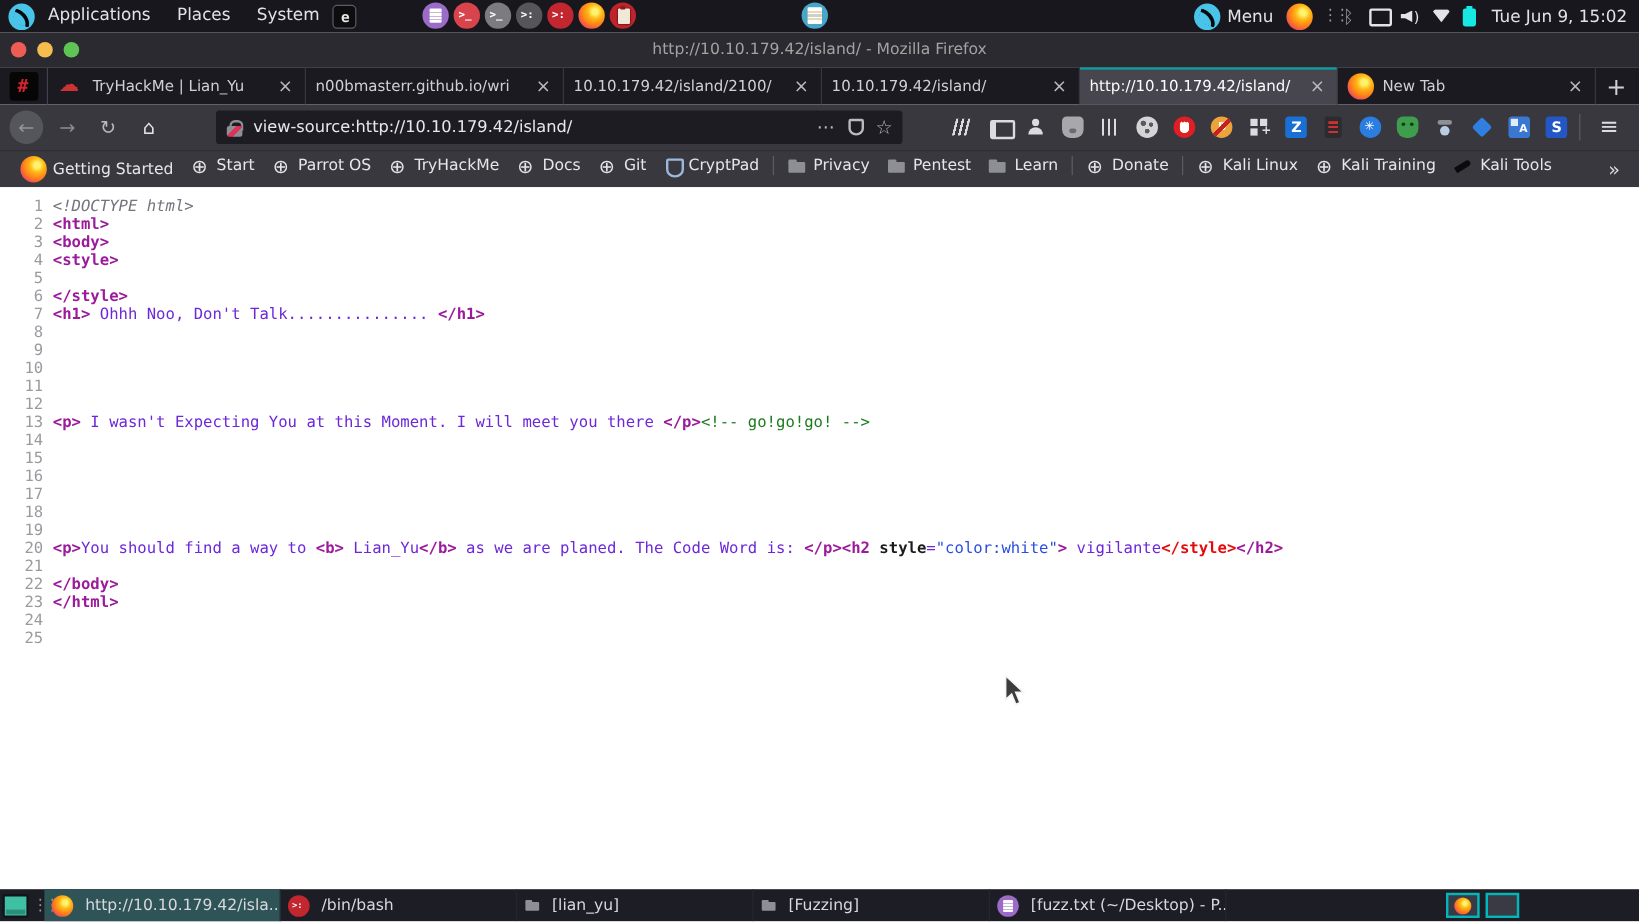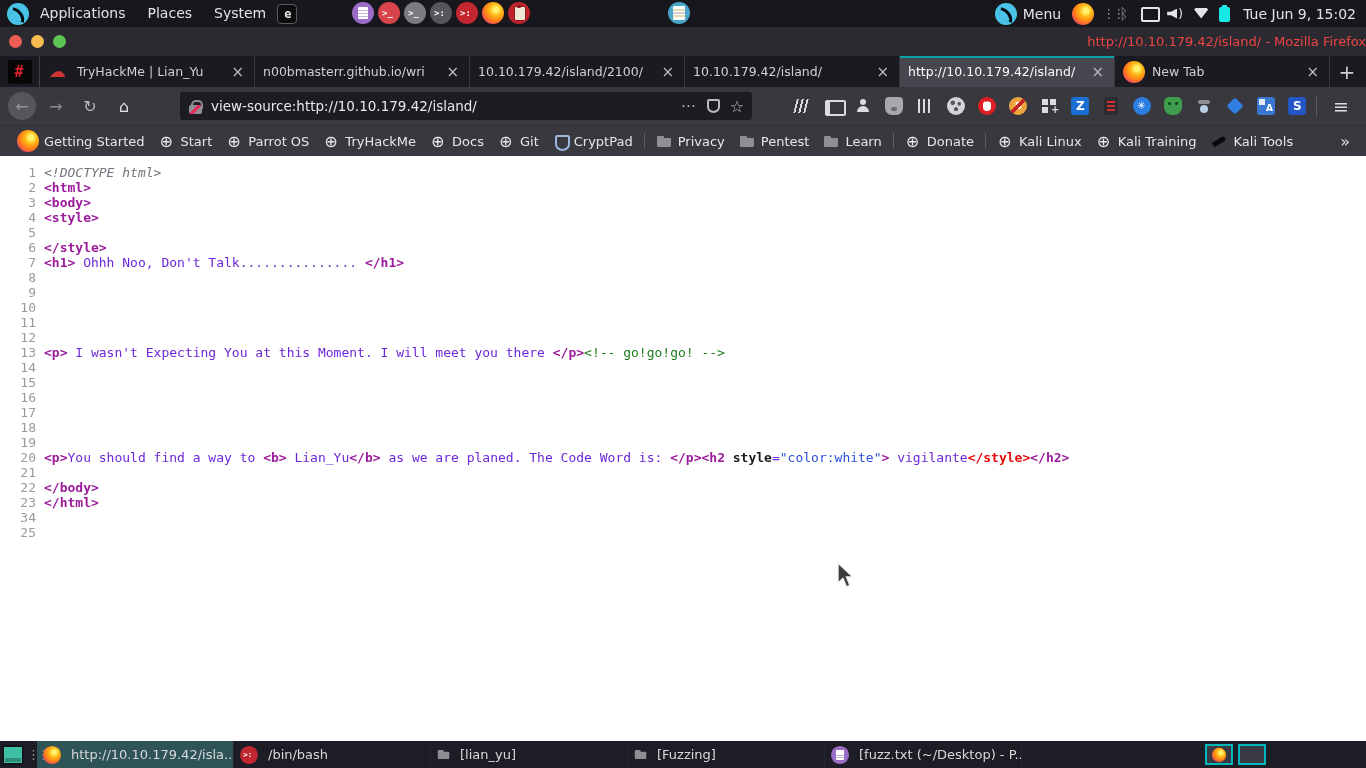--- a/index.html
+++ b/index.html
@@ -67,21 +67,21 @@
   .ic-kali-swoosh::after{content:"";left:1px;top:6px;width:14px;height:5px;background:#0b0b0d;border-radius:0 5px 5px 0;transform:rotate(-32deg)}
   .ic-desktop{width:22px;height:20px;border-radius:2px;background:#3fc0a4;border:2px solid #13131b}
   .ic-desktop::after{content:"";left:1px;bottom:1px;width:16px;height:4px;background:#2b8f7a}
 
   
   .ff-window{position:absolute;top:27px;left:0;width:100%;height:714px;display:flex;flex-direction:column}
   .title-bar{height:29px;background:#2b2a31;display:flex;align-items:center;position:relative;flex:none}
   .traffic{display:flex;gap:9px;padding-left:9px}
   .tl{width:13px;height:13px;border-radius:50%}
   .tl-close{background:#ee5d55}.tl-min{background:#f6bd4e}.tl-max{background:#5ec454}
-  .win-title{position:absolute;left:0;right:0;text-align:right;color:#ef4444;font-size:13px;pointer-events:none}
+  .win-title{position:absolute;left:0;right:0;text-align:center;color:#a3a3a3;font-size:13px;pointer-events:none}
 
   .tab-bar{height:31px;background:#1b1a21;display:flex;align-items:stretch;flex:none}
   .pinned{width:40px;display:flex;align-items:center;justify-content:center;border-right:1px solid #43424a}
   .tab{width:215px;display:flex;align-items:center;gap:7px;padding:0 8px;color:#cfcfd4;font-size:12.5px;border-right:1px solid #38373e;position:relative;overflow:hidden;cursor:default}
   .tab .tlabel{flex:1;white-space:nowrap;overflow:hidden}
   .tab .tclose{color:#b9b9bf;font-size:15px;flex:none;padding:0 2px}
   .tab.active{background:#47464e;color:#fbfbfe}
   .tab.active::before{content:"";position:absolute;top:0;left:0;right:0;height:2px;background:var(--tab-accent,#0aa1a4)}
   .newtab-btn{width:34px;display:flex;align-items:center;justify-content:center;color:#cfcfd4;font-size:20px}
 
@@ -286,21 +286,21 @@
           <span class="ext ext-agent"></span>
           <span class="ext ext-gem"></span>
           <span class="ext ext-translate"></span>
           <span class="ext ext-shodan"></span>
         </div>
       <span class="toolbar-sep"></span>
       <span class="hamburger">≡</span>
     </div>
 
     <div class="bm-bar">
-      <div class="bm-host" style="display:flex;align-items:center">
+      <div class="bm-host" style="display:flex;align-items:flex-start">
           <span class="bm-item">
             <span class="ic ic-firefox"></span>
             <span>Getting Started</span>
           </span>
           <span class="bm-item">
             <span class="ic ic-globe"></span>
             <span>Start</span>
           </span>
           <span class="bm-item">
             <span class="ic ic-globe"></span>
@@ -375,21 +375,21 @@
           <div class="src-line"><span class="ln">14</span><span class="code"></span></div>
           <div class="src-line"><span class="ln">15</span><span class="code"></span></div>
           <div class="src-line"><span class="ln">16</span><span class="code"></span></div>
           <div class="src-line"><span class="ln">17</span><span class="code"></span></div>
           <div class="src-line"><span class="ln">18</span><span class="code"></span></div>
           <div class="src-line"><span class="ln">19</span><span class="code"></span></div>
           <div class="src-line"><span class="ln">20</span><span class="code"><span class="sg-t">&lt;p&gt;</span><span class="sg-x">You should find a way to </span><span class="sg-t">&lt;b&gt;</span><span class="sg-x"> Lian_Yu</span><span class="sg-t">&lt;/b&gt;</span><span class="sg-x"> as we are planed. The Code Word is: </span><span class="sg-t">&lt;/p&gt;</span><span class="sg-t">&lt;h2 </span><span class="sg-a">style</span><span class="sg-x">=</span><span class="sg-v">"color:white"</span><span class="sg-t">&gt;</span><span class="sg-x"> vigilante</span><span class="sg-e">&lt;/style&gt;</span><span class="sg-t">&lt;/h2&gt;</span></span></div>
           <div class="src-line"><span class="ln">21</span><span class="code"></span></div>
           <div class="src-line"><span class="ln">22</span><span class="code"><span class="sg-t">&lt;/body&gt;</span></span></div>
           <div class="src-line"><span class="ln">23</span><span class="code"><span class="sg-t">&lt;/html&gt;</span></span></div>
-          <div class="src-line"><span class="ln">34</span><span class="code"></span></div>
+          <div class="src-line"><span class="ln">24</span><span class="code"></span></div>
           <div class="src-line"><span class="ln">25</span><span class="code"></span></div>
         </div>
       <svg class="cursor" width="20" height="28" viewBox="0 0 20 28">
         <path d="M2 1 L2 21 L7 16.5 L10.5 25 L14 23.4 L10.5 15 L17 15 Z" fill="#3c3c3c" stroke="#f4f4f4" stroke-width="1.4"></path>
       </svg>
     </div>
 
   </div>
 
   <div class="taskbar">

